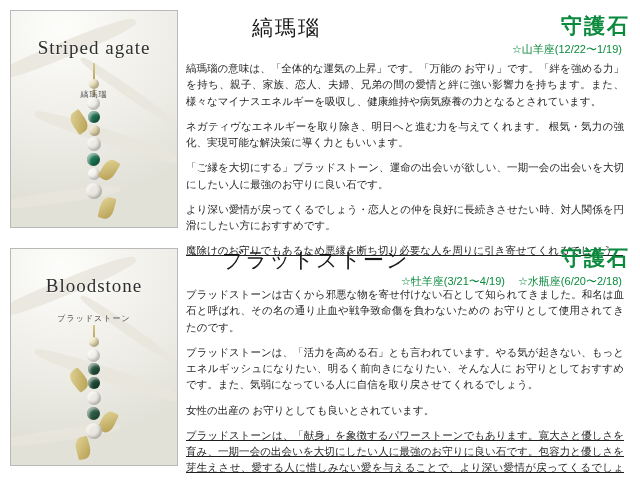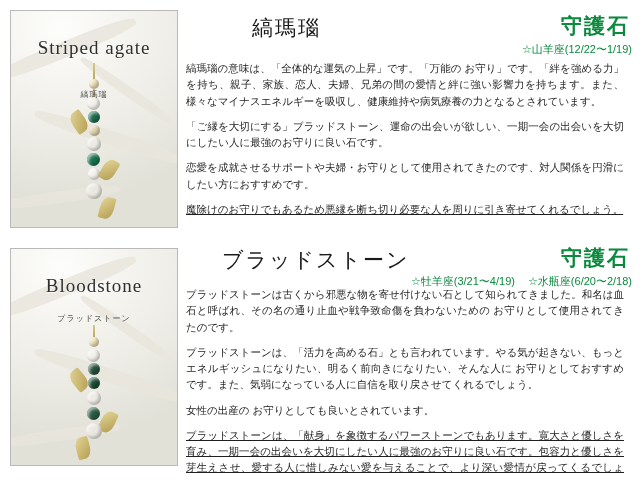--- a/index.html
+++ b/index.html
@@ -144,21 +144,21 @@
     font-size: 21px;
     font-weight: bold;
     color: #0b8a3e;
     letter-spacing: 2px;
     white-space: nowrap;
   }
   .guardian-2 { right: 2px; }
 
   .zodiac-line {
     position: absolute;
-    right: 0;
+    right: 10px;
     top: 28px;
     font-size: 11px;
     color: #0b8a3e;
     white-space: nowrap;
   }
   .zodiac-line span { margin-left: 10px; }
 
   
   .body-text {
     position: absolute;
@@ -214,22 +214,23 @@
     <div class="head-row head-1">
       <div class="stone-title title-1">縞瑪瑙</div>
       <div class="guardian">守護石</div>
       <div class="zodiac-line">
         <span>☆山羊座(12/22〜1/19)</span>
       </div>
     </div>
 
     <div class="body-text body-1">
       <p>縞瑪瑙の意味は、「全体的な運気の上昇」です。「万能の お守り」です。「絆を強める力」を持ち、親子、家族、恋人、夫婦、兄弟の間の愛情と絆に強い影響力を持ちます。また、様々なマイナスエネルギーを吸収し、健康維持や病気療養の力となるとされています。</p>
+      <p>ネガティヴなエネルギーを取り除き、明日へと進む力を与えてくれます。 根気・気力の強化、実現可能な解決策に導く力ともいいます。</p>
       <p>「ご縁を大切にする」ブラッドストーン、運命の出会いが欲しい、一期一会の出会いを大切にしたい人に最強のお守りに良い石です。</p>
-      <p>恋愛を成就させるサポートや夫婦・お守りとして使用されてきたのです、対人関係を円滑にしたい方におすすめです。</p>
+      <p>より深い愛情が戻ってくるでしょう・恋人との仲を良好に長続きさせたい時、対人関係を円滑にしたい方におすすめです。</p>
       <p>魔除けのお守りでもあるため悪縁を断ち切り必要な人を周りに引き寄せてくれるでしょう。</p>
     </div>
   </div>
 
   <div class="section section-2">
 
     <div class="photo photo-2">
       <div class="photo-inner">
         <div class="branch b1"></div>
         <div class="branch b2"></div>

